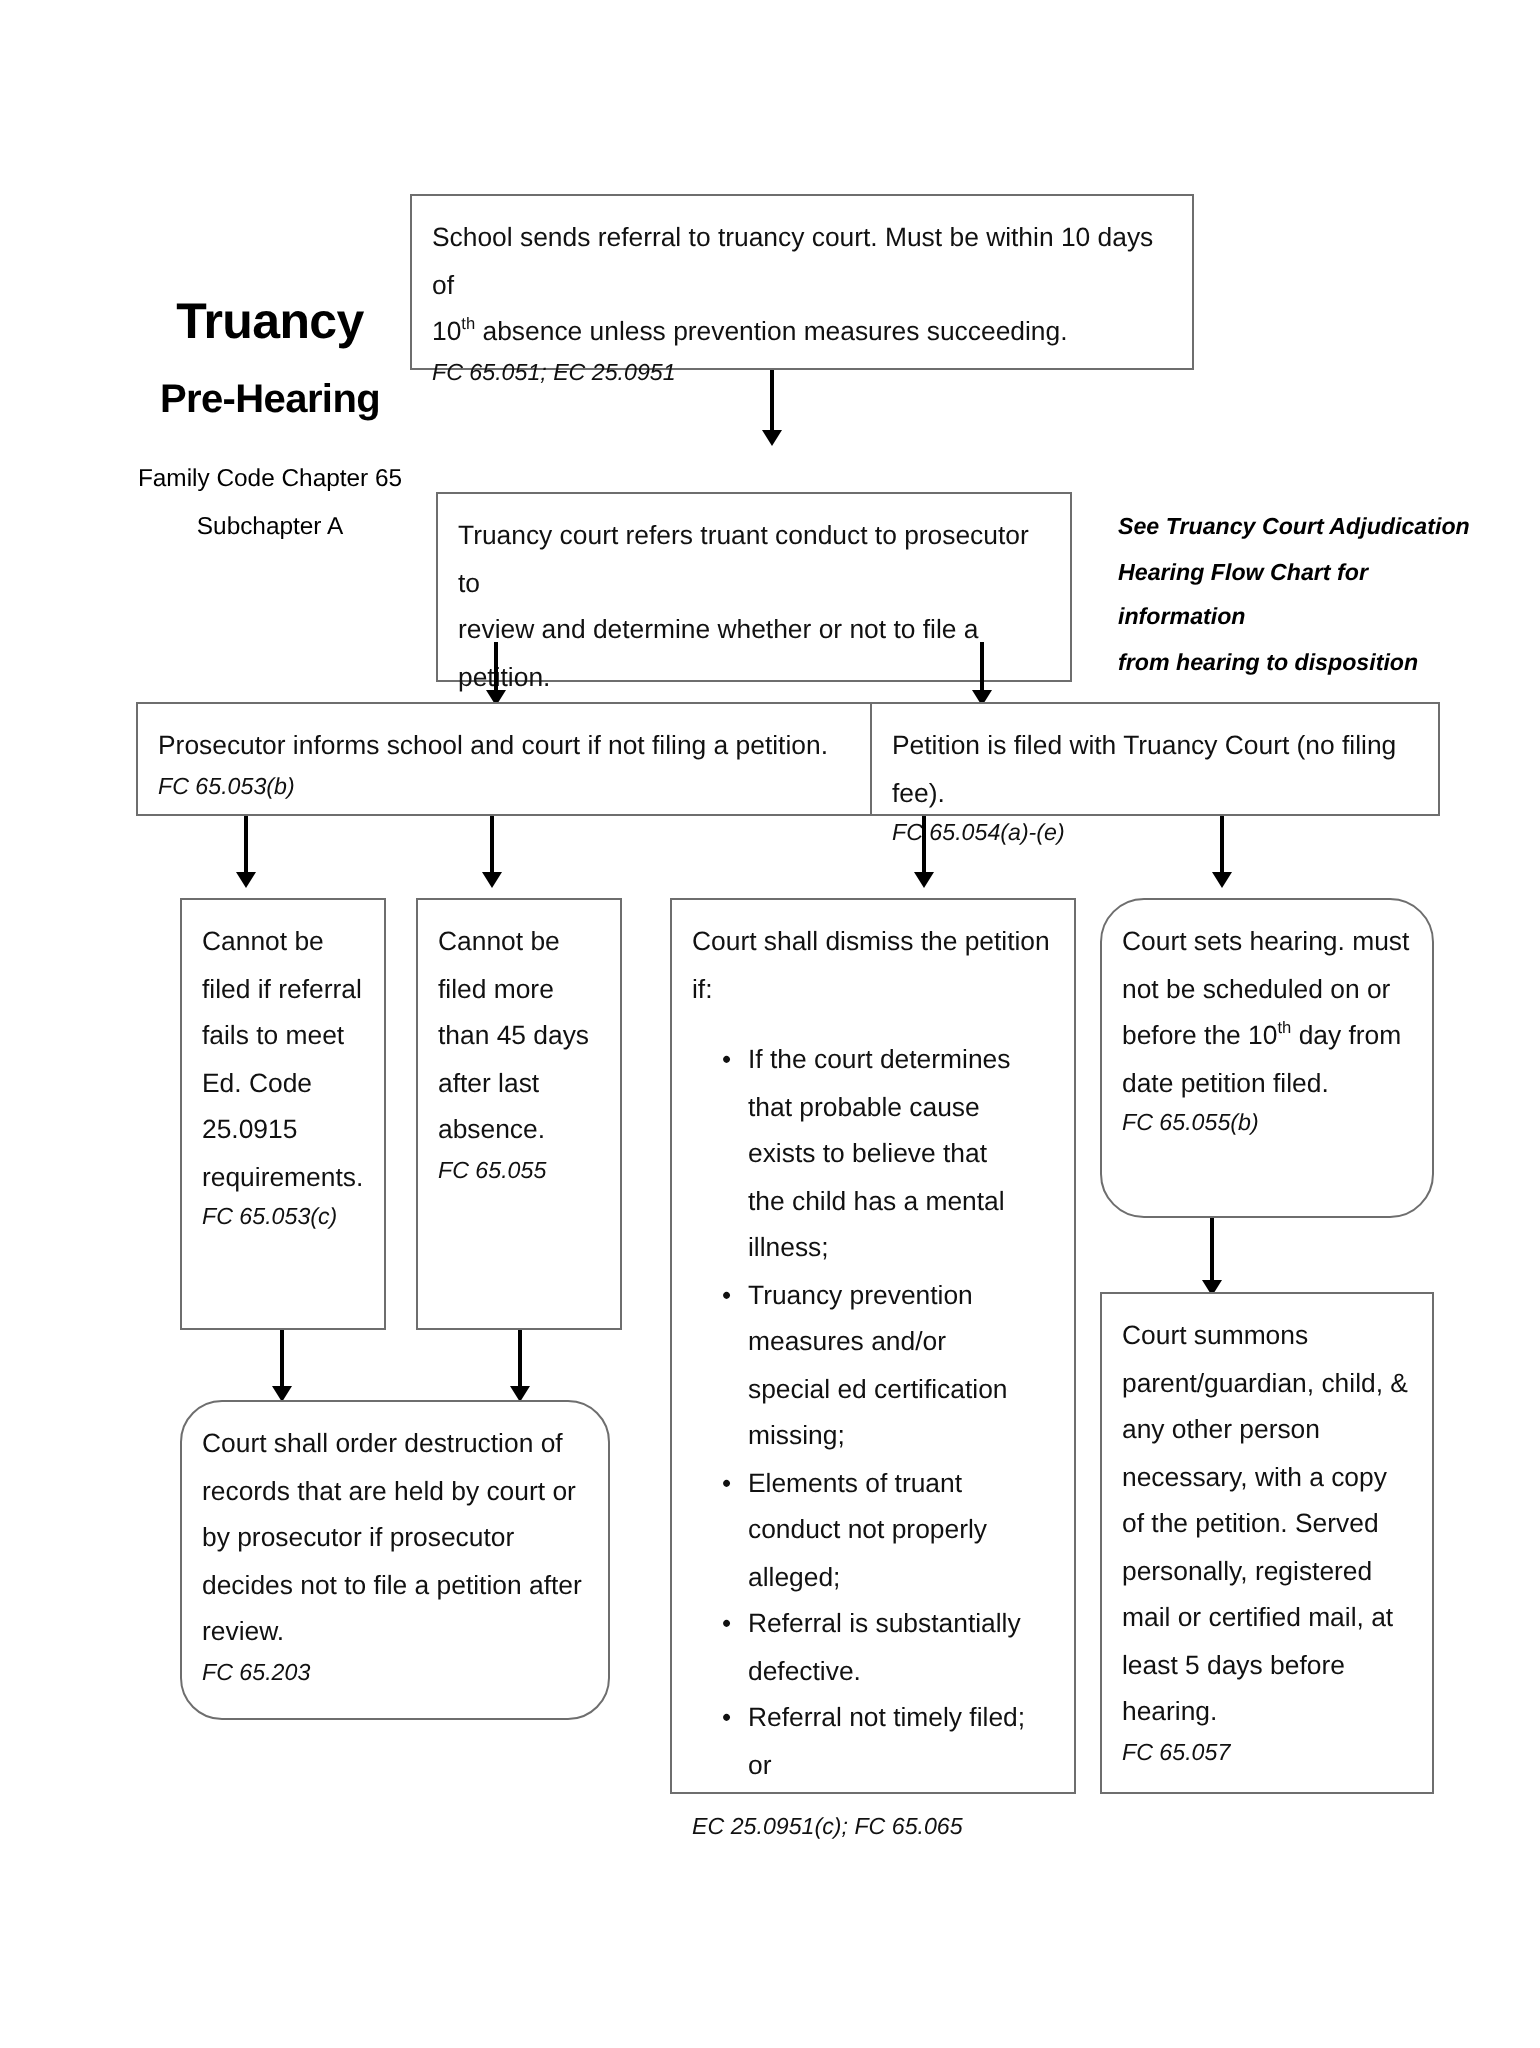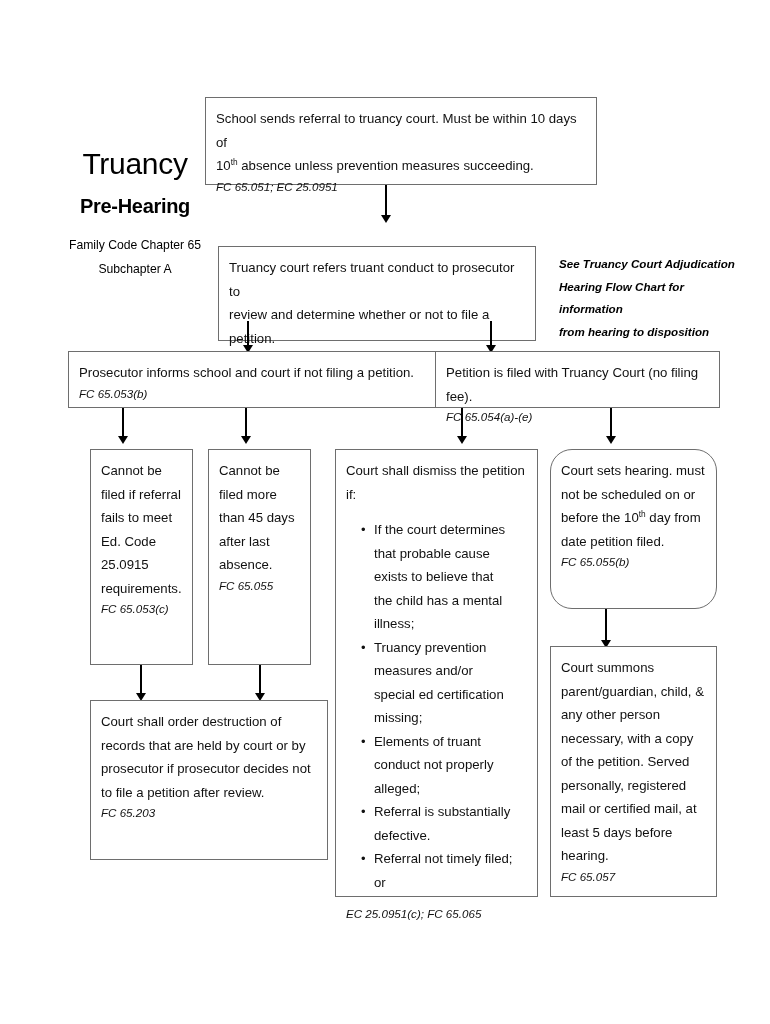--- a/index.html
+++ b/index.html
@@ -66,22 +66,22 @@
 
   
   #title-block {
     position: absolute;
     left: 55px;
     top: 146px;
     width: 160px;
     text-align: center;
   }
   #title-main {
-    font-size: 30px;
-    font-weight: normal;
+    font-size: 25px;
+    font-weight: bold;
     letter-spacing: -0.3px;
     line-height: 1.22;
   }
   #title-sub {
     font-size: 20px;
     font-weight: bold;
     letter-spacing: -0.3px;
     line-height: 1.22;
     margin-top: 11px;
   }
@@ -215,18 +215,18 @@
     <p>Court summons parent/guardian, child, &amp; any other person necessary, with a copy of the petition. Served personally, registered mail or certified mail, at least 5 days before hearing.</p>
     <span class="cite">FC 65.057</span>
   </div>
 
   <div class="conn" style="left:140px; top:665px; height:30px;"></div>
   <div class="arrowhead" style="left:136px; top:693px;"></div>
 
   <div class="conn" style="left:259px; top:665px; height:30px;"></div>
   <div class="arrowhead" style="left:255px; top:693px;"></div>
 
-  <div class="box" style="left:90px; top:700px; width:238px; height:160px;">
+  <div class="box" style="left:90px; top:700px; width:215px; height:160px;border-radius:21px;">
     <p>Court shall order destruction of records that are held by court or by prosecutor if prosecutor decides not to file a petition after review.</p>
     <span class="cite">FC 65.203</span>
   </div>
 
 </div>
 
 </body></html>

